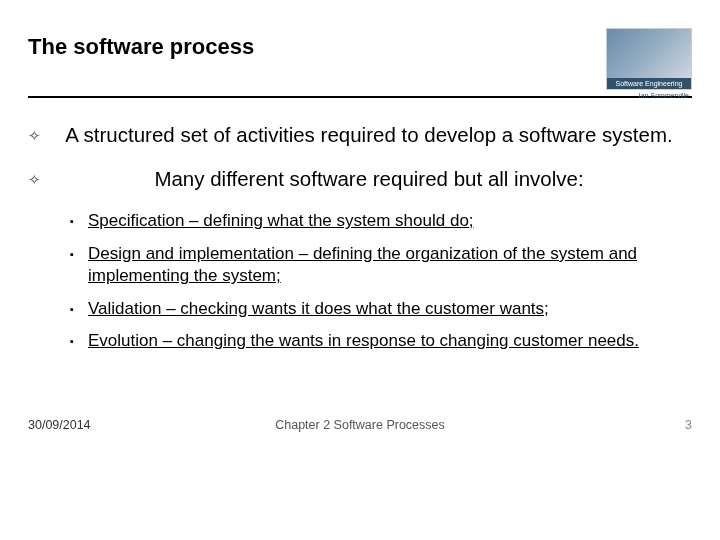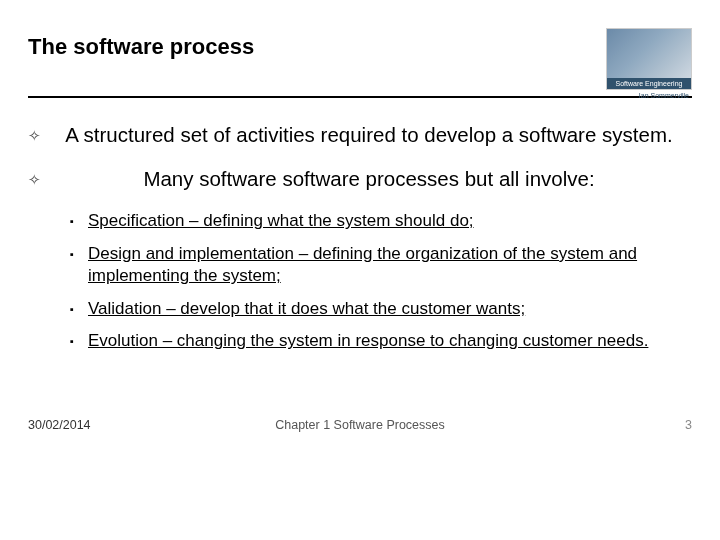--- a/index.html
+++ b/index.html
@@ -41,43 +41,43 @@
 
   <div class="body">
 
     <div class="top-item">
       <span class="diamond">✧</span>
       <span class="txt">A structured set of activities required to develop a software system.</span>
     </div>
 
     <div class="top-item">
       <span class="diamond">✧</span>
-      <span class="txt">Many software software processes but all involve:</span>
+      <span class="txt">Many different software required but all involve:</span>
     </div>
 
     <div class="sub-list">
       <div class="sub-item">
         <span class="square">▪</span>
         <span class="txt">Specification – defining what the system should do;</span>
       </div>
       <div class="sub-item">
         <span class="square">▪</span>
         <span class="txt">Design and implementation – defining the organization of the system and implementing the system;</span>
       </div>
       <div class="sub-item">
         <span class="square">▪</span>
-        <span class="txt">Validation – develop that it does what the customer wants;</span>
+        <span class="txt">Validation – checking wants it does what the customer wants;</span>
       </div>
       <div class="sub-item">
         <span class="square">▪</span>
-        <span class="txt">Evolution – changing the system in response to changing customer needs.</span>
+        <span class="txt">Evolution – changing the wants in response to changing customer needs.</span>
       </div>
     </div>
 
   </div>
 
   <div class="footer">
-    <span class="date">30/02/2014</span>
-    <span class="center">Chapter 1 Software Processes</span>
+    <span class="date">30/09/2014</span>
+    <span class="center">Chapter 2 Software Processes</span>
     <span class="page">3</span>
   </div>
 
 </div>
 
 </body></html>

